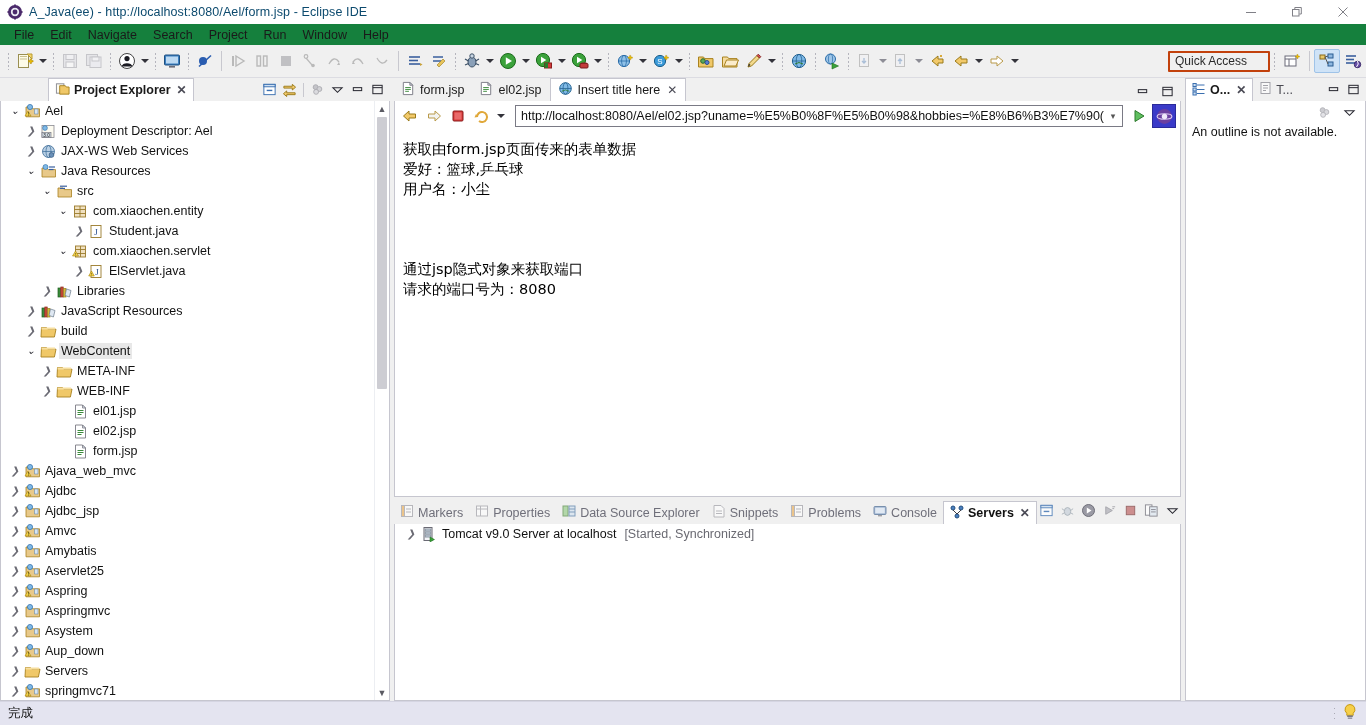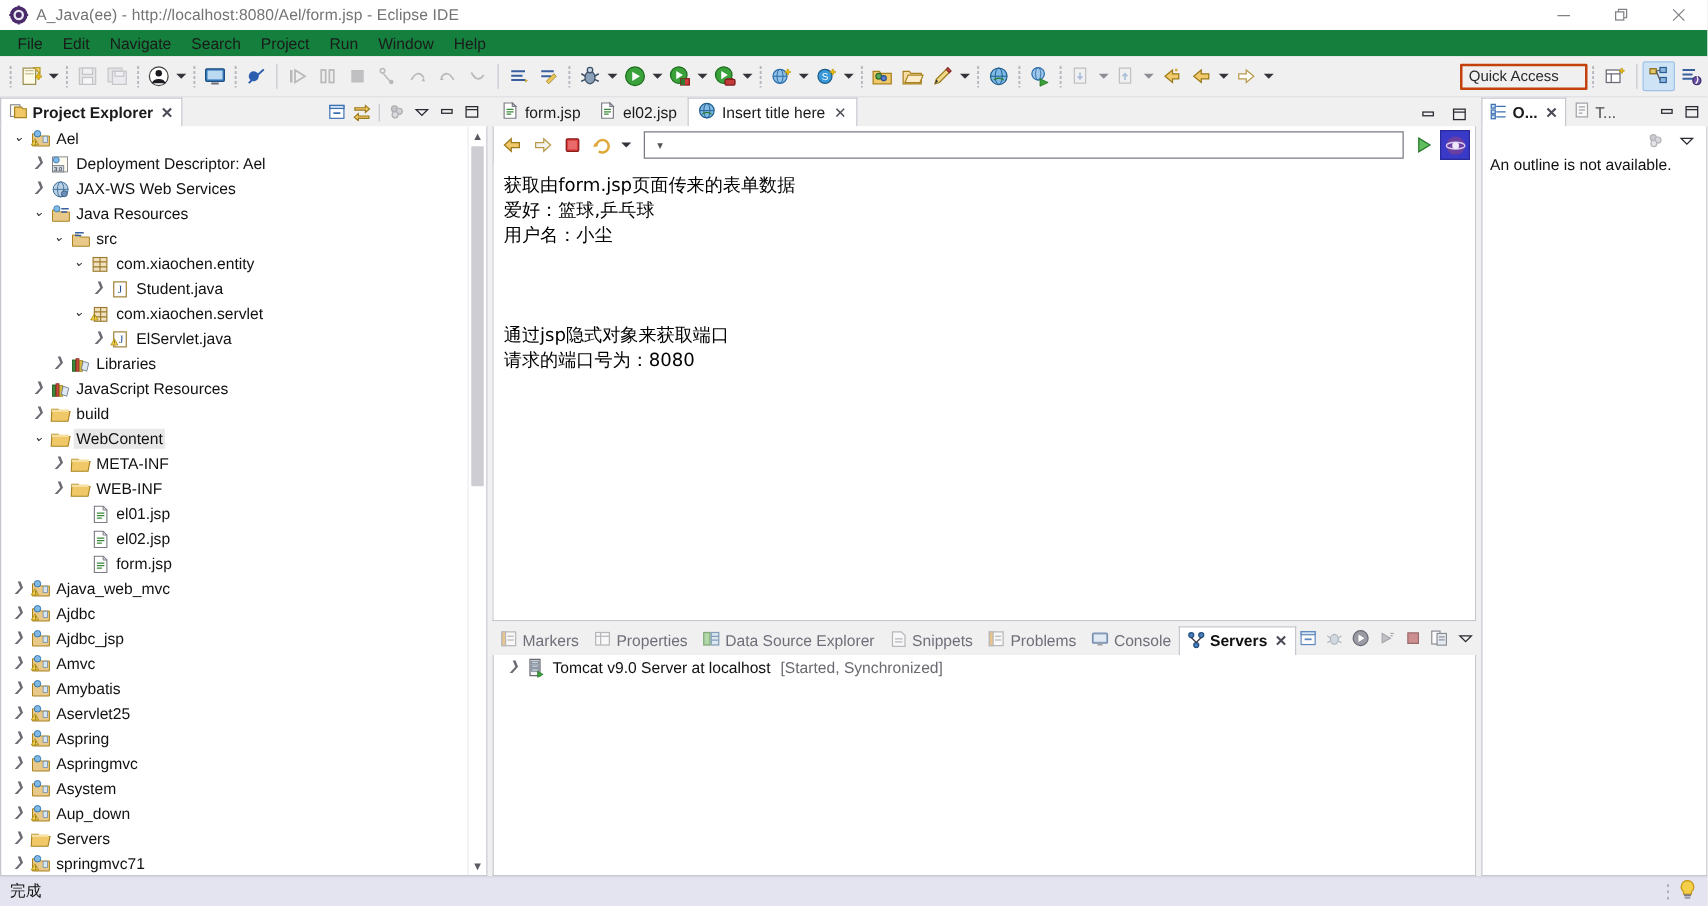--- a/index.html
+++ b/index.html
@@ -13,21 +13,21 @@
     color: #1a1a1a;
   }
   #app { width: 1366px; height: 725px; position: relative; background: #f0f0f0; display: flex; flex-direction: column; }
 
   
   .titlebar {
     height: 24px; background: #ffffff; display: flex; align-items: center;
     border-bottom: 0px solid #e0e0e0; flex: 0 0 24px;
   }
   .titlebar .tb-icon { width: 16px; height: 16px; margin-left: 7px; margin-right: 6px; flex: 0 0 16px; }
-  .titlebar .tb-title { font-size: 12.5px; color: #737373; letter-spacing: .1px; white-space: nowrap; }
+  .titlebar .tb-title { font-size: 12.5px; color: #0c4a6e; letter-spacing: .1px; white-space: nowrap; }
   .win-controls { margin-left: auto; display: flex; height: 24px; }
   .win-btn { width: 46px; height: 24px; display: flex; align-items: center; justify-content: center; color: #777; }
   .win-btn svg { display: block; }
 
   
   .menubar { height: 21px; background: #15803d; display: flex; align-items: center; padding-left: 6px; flex: 0 0 21px; }
   .menu-item { padding: 2px 8px; font-size: 12.5px; color: #1a1a1a; white-space: nowrap; }
 
   
   .toolbar {
@@ -50,21 +50,21 @@
   }
   .persp-wrap { display: flex; align-items: center; height: 33px; }
   .persp-btn { width: 26px; height: 24px; display:flex; align-items:center; justify-content:center; }
   .persp-btn.active { background: #cfe3f7; border: 1px solid #9fc3e8; border-radius: 2px; }
 
   
   .main { flex: 1 1 auto; display: flex; min-height: 0; background: #f0f0f0; padding: 0 0 0 0; }
 
   
   .view { display: flex; flex-direction: column; min-height: 0; min-width: 0; }
-  .view-tabbar { height: 23px; display: flex; align-items: flex-start; position: relative; }
+  .view-tabbar { height: 23px; display: flex; align-items: flex-start; position: relative; padding-left: 48px; }
   .view-tab {
     height: 23px; display: flex; align-items: center; gap: 4px; padding: 0 6px;
     font-size: 12.5px; color: #1a1a1a; white-space: nowrap;
   }
   .view-tab.active { background: #ffffff; border-top: 1px solid #c6c6cf; border-left: 1px solid #c6c6cf; border-right: 1px solid #c6c6cf; font-weight: bold; }
   .view-tab.inactive { color: #4a4a52; }
   .tab-close { font-size: 12px; color: #4a4a55; margin-left: 2px; }
   .view-tools { margin-left: auto; display: flex; align-items: center; height: 23px; padding-right: 3px; gap: 1px; }
   .vt-btn { width: 19px; height: 19px; display: flex; align-items: center; justify-content: center; }
   .view-body { flex: 1 1 auto; background: #ffffff; border: 1px solid #c6c6cf; border-top: none; overflow: hidden; position: relative; }
@@ -1034,20 +1034,21 @@
             <div class="bt-btn">
               <svg width="18" height="18" viewBox="0 0 18 18">
                 <path d="M4 10 a5 5 0 1 1 2 4" fill="none" stroke="#e0a83a" stroke-width="2"></path>
                 <path d="M3 7 l2 3 l-3.5 .5 z" fill="#e0a83a"></path>
               </svg>
             </div>
             <div class="tb-arrow">
                 <i class="caret"></i>
               </div>
             <div class="urlbar">
+              <span class="urltext">http://localhost:8080/Ael/el02.jsp?uname=%E5%B0%8F%E5%B0%98&amp;hobbies=%E8%B6%B3%E7%90(</span>
               <span class="urlcaret">▾</span>
             </div>
             <div class="bt-btn">
               <svg width="18" height="18" viewBox="0 0 18 18">
                 <path d="M5 3.5 L14 9 L5 14.5 z" fill="#5fbf5f" stroke="#2d7a2d"></path>
               </svg>
             </div>
             <div class="bt-btn" style="background:#3a3ac8;border:1px solid #2a2a9a;width:24px;height:24px;">
               <svg width="19" height="19" viewBox="0 0 18 18">
                 <circle cx="9" cy="9" r="7" fill="#6b3fa0"></circle>

